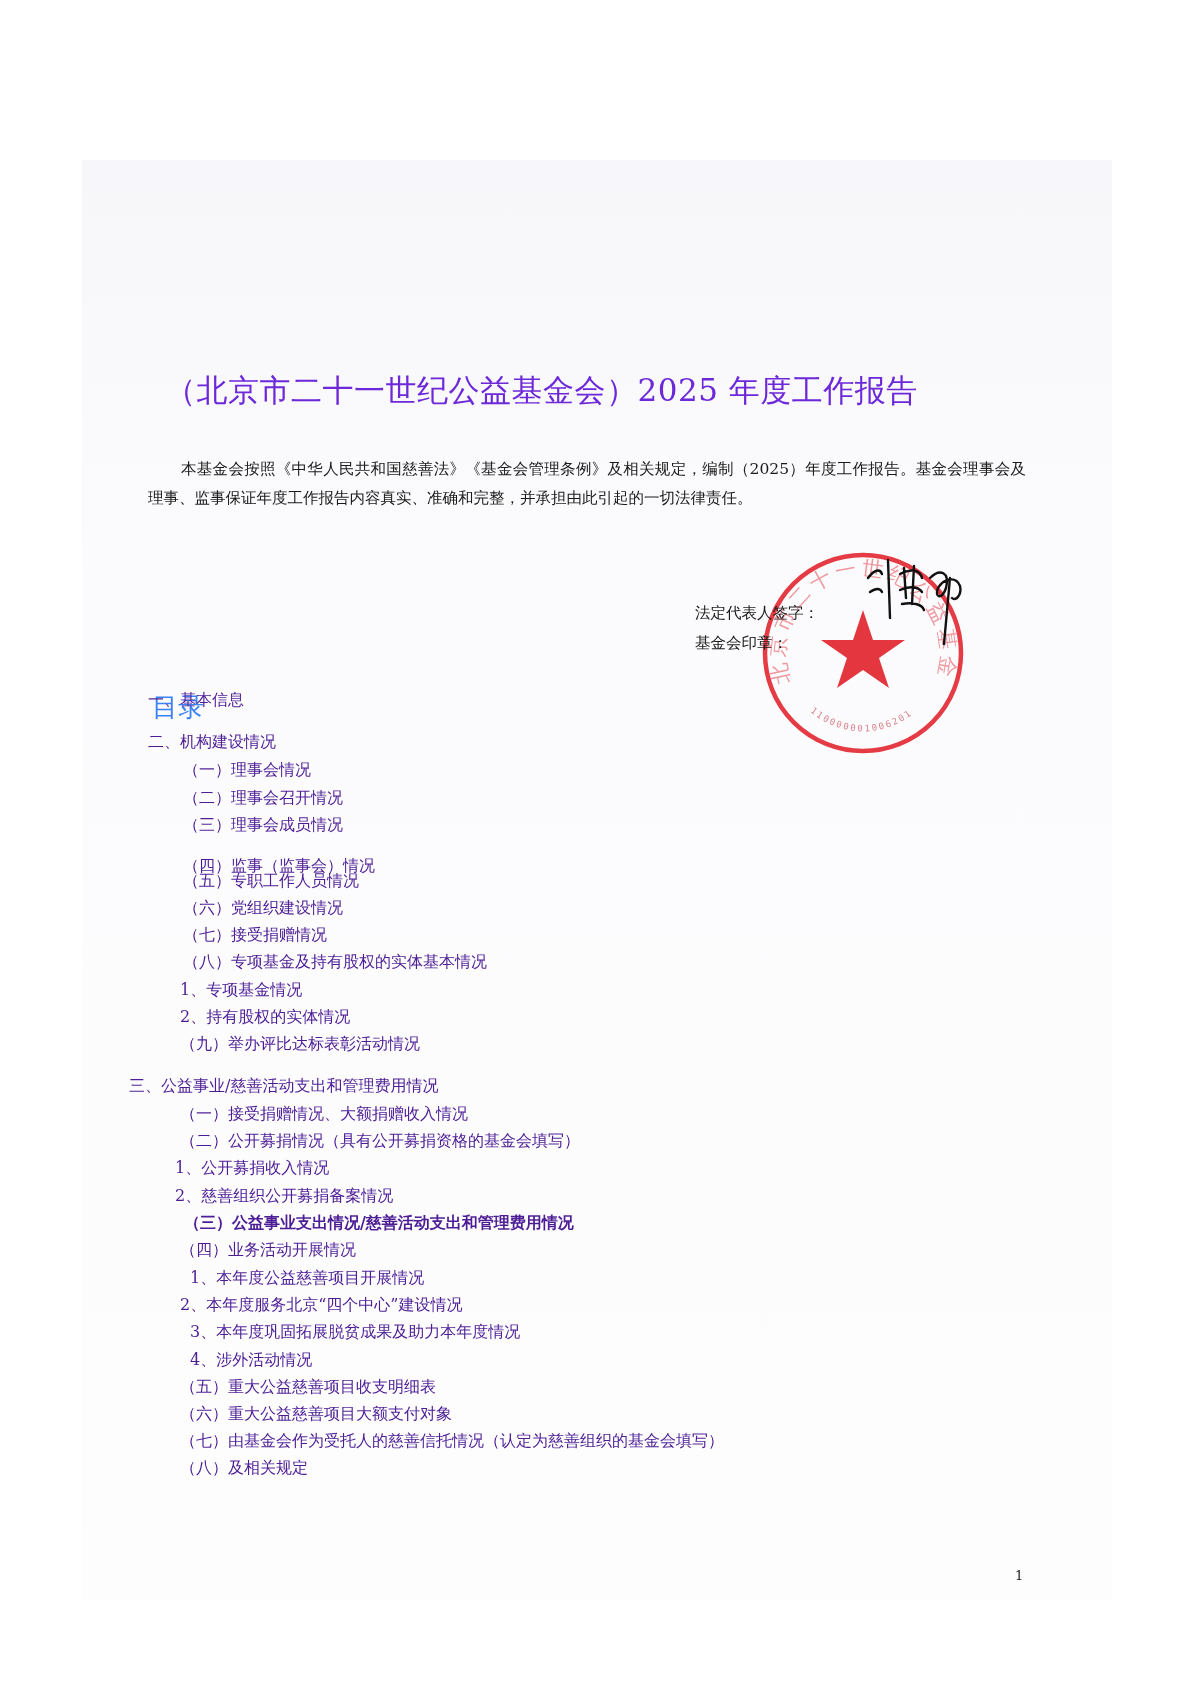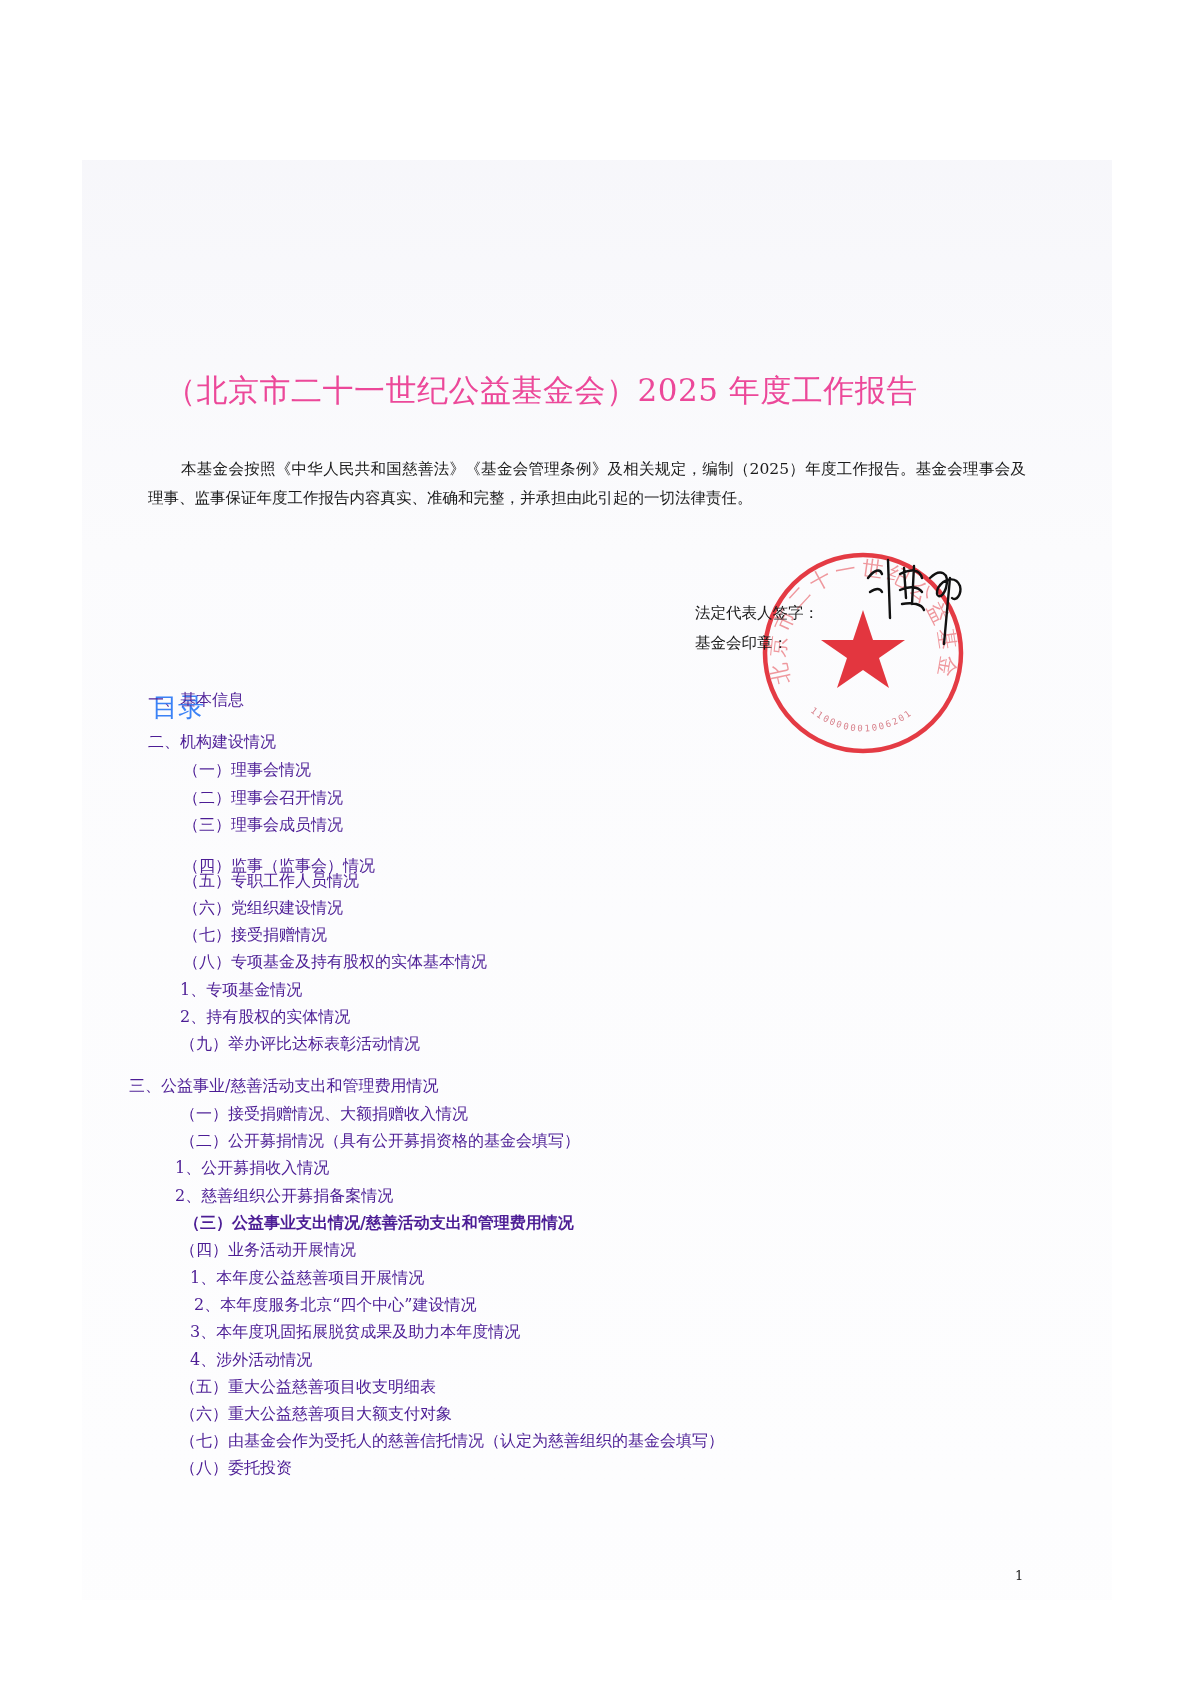--- a/index.html
+++ b/index.html
@@ -12,21 +12,21 @@
       color: #1a1a1a;
     }
     .scan-tint {
       position: absolute; left: 82px; top: 160px; width: 1030px; height: 1440px;
       background: linear-gradient(180deg, #f6f6fa 0%, #fbfbfd 30%, #fdfdfe 100%);
       opacity: 0.9;
     }
     .title {
       position: absolute; left: 165px; top: 370px; width: 860px;
       font-size: 31px; letter-spacing: 0.5px; white-space: nowrap;
-      color: #ec4899;
+      color: #6d28d9;
     }
     .para {
       position: absolute; left: 148px; top: 455px; width: 878px;
       font-size: 15.5px; line-height: 29px; text-indent: 33px;
       text-align: justify; color: #1a1a1a;
     }
     .sig-block {
       position: absolute; left: 695px; top: 598px;
       font-size: 15.5px; line-height: 30px; color: #1a1a1a; z-index: 3;
     }
@@ -101,22 +101,22 @@
     <div class="toc-item" style="left: 180px; top: 1007px;">2、持有股权的实体情况</div>
     <div class="toc-item" style="left: 180px; top: 1034px;">（九）举办评比达标表彰活动情况</div>
     <div class="toc-item" style="left: 129px; top: 1076px;">三、公益事业/慈善活动支出和管理费用情况</div>
     <div class="toc-item" style="left: 180px; top: 1104px;">（一）接受捐赠情况、大额捐赠收入情况</div>
     <div class="toc-item" style="left: 180px; top: 1131px;">（二）公开募捐情况（具有公开募捐资格的基金会填写）</div>
     <div class="toc-item" style="left: 175px; top: 1158px;">1、公开募捐收入情况</div>
     <div class="toc-item" style="left: 175px; top: 1186px;">2、慈善组织公开募捐备案情况</div>
     <div class="toc-item" style="left: 184px; top: 1213px; font-weight: bold;">（三）公益事业支出情况/慈善活动支出和管理费用情况</div>
     <div class="toc-item" style="left: 180px; top: 1240px;">（四）业务活动开展情况</div>
     <div class="toc-item" style="left: 190px; top: 1268px;">1、本年度公益慈善项目开展情况</div>
-    <div class="toc-item" style="left: 194px; top: 1295px;">2、本年度服务北京“四个中心”建设情况</div>
+    <div class="toc-item" style="left: 180px; top: 1295px;">2、本年度服务北京“四个中心”建设情况</div>
     <div class="toc-item" style="left: 190px; top: 1322px;">3、本年度巩固拓展脱贫成果及助力本年度情况</div>
     <div class="toc-item" style="left: 190px; top: 1350px;">4、涉外活动情况</div>
     <div class="toc-item" style="left: 180px; top: 1377px;">（五）重大公益慈善项目收支明细表</div>
     <div class="toc-item" style="left: 180px; top: 1404px;">（六）重大公益慈善项目大额支付对象</div>
     <div class="toc-item" style="left: 180px; top: 1431px;">（七）由基金会作为受托人的慈善信托情况（认定为慈善组织的基金会填写）</div>
-    <div class="toc-item" style="left: 180px; top: 1458px;">（八）委托投资</div>
+    <div class="toc-item" style="left: 180px; top: 1458px;">（八）及相关规定</div>
   </div>
 
 <div class="page-num">1</div>
 
 </body></html>

